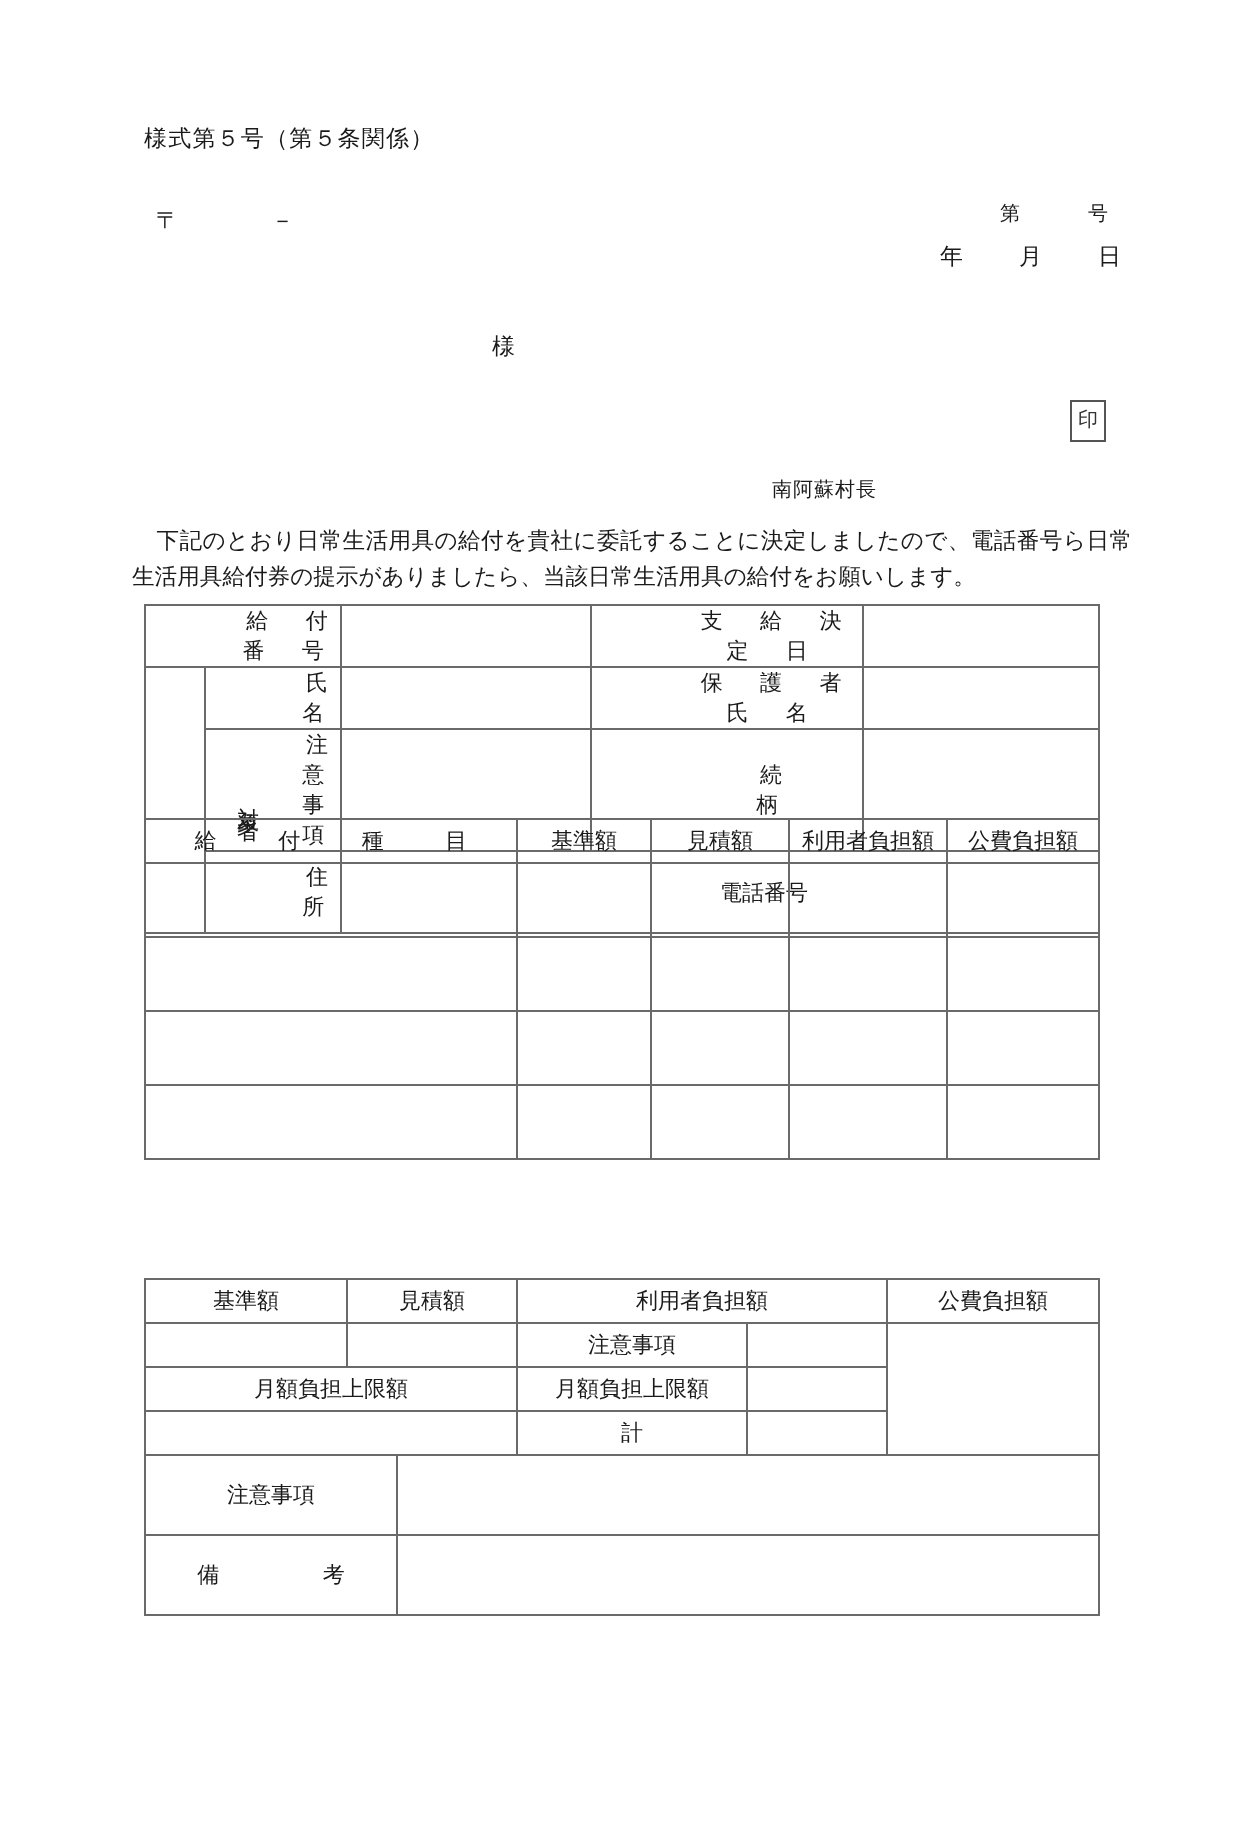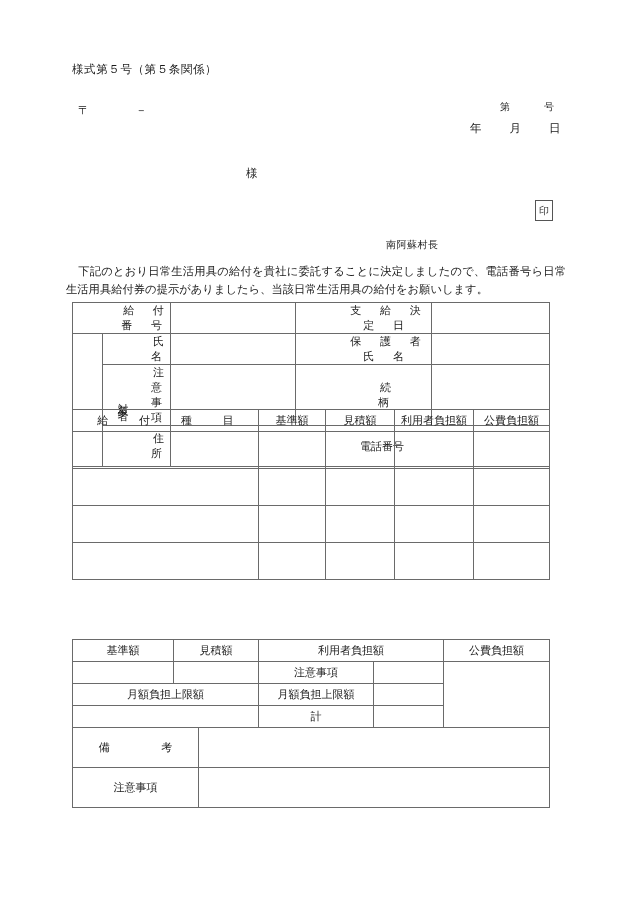--- a/index.html
+++ b/index.html
@@ -300,23 +300,23 @@
     </tbody>
   </table>
 
   <table class="frm" id="t-notes">
     <colgroup>
         <col style="width:126px">
         <col style="width:351px">
       </colgroup>
     <tbody>
       <tr>
+        <td>注意事項</td>
+        <td class="blank"></td>
+      </tr>
+      <tr>
         <td><span class="sp2">備　　考</span></td>
-        <td class="blank"></td>
-      </tr>
-      <tr>
-        <td>注意事項</td>
         <td class="blank"></td>
       </tr>
     </tbody>
   </table>
 
 </div>
 
 </body></html>

